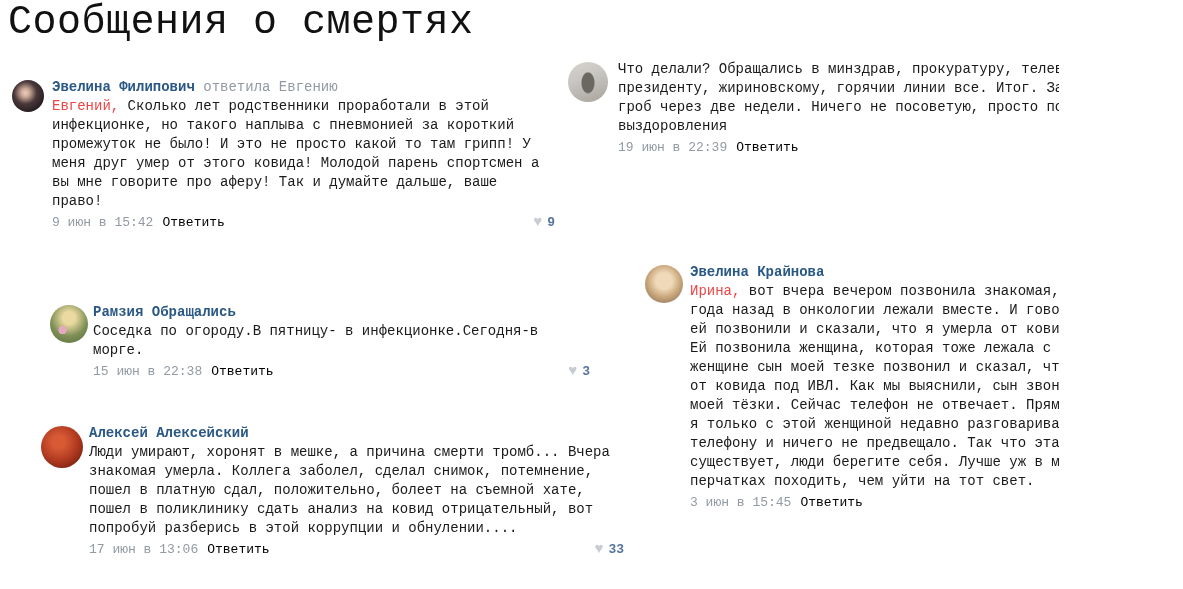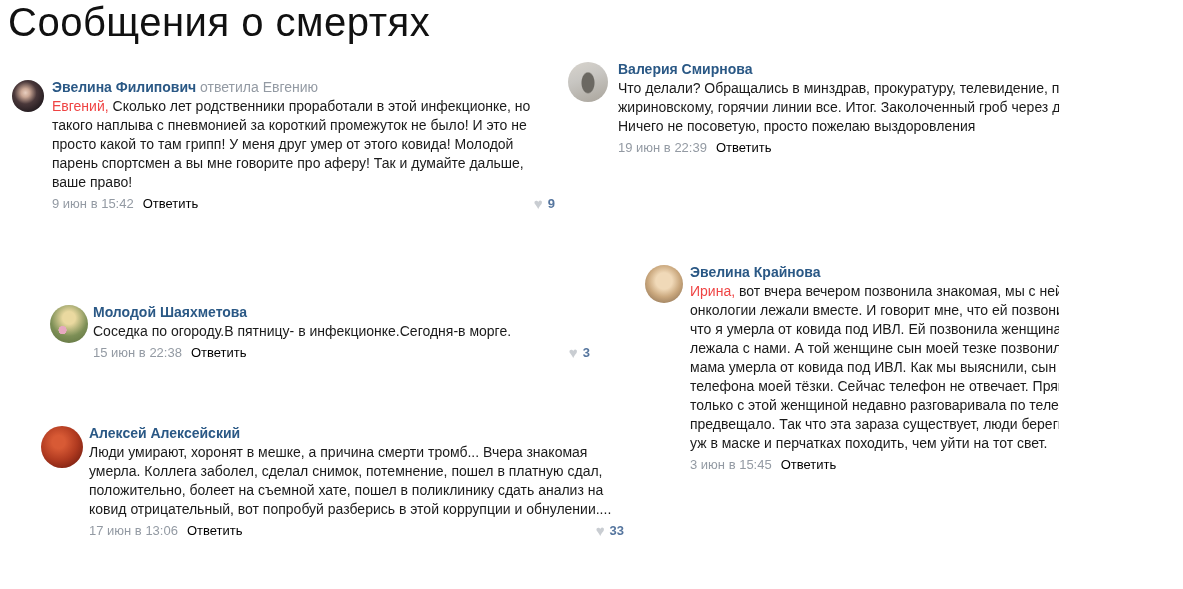--- a/index.html
+++ b/index.html
@@ -1,18 +1,18 @@
 <!DOCTYPE html>
 <html><head>
 <meta charset="utf-8">
 <style>
   html,body{margin:0;padding:0;background:#fff;}
   .page{
     position:relative;width:1059px;height:589px;background:#fff;overflow:hidden;
-    font-family:Liberation Sans, sans-serif;
+    font-family:Liberation Mono, monospace;
   }
   .page-title{
     position:absolute;left:8px;top:0px;font-size:40px;font-weight:400;color:#111;
     letter-spacing:0.5px;
   }
   .comment{position:absolute;}
   .avatar{
     position:absolute;left:0;top:2px;border-radius:50%;
   }
   .body{color:#1a1a1a;font-size:14px;line-height:19px;}
@@ -74,21 +74,21 @@
           <span class="count">9</span>
         </span>
       </div>
     </div>
   </div>
 
   <div class="comment c2">
     <div class="avatar av-2"></div>
     <div class="body">
       <div class="name-row">
-        <span class="author">Молодой Шаяхметова</span>
+        <span class="author">Рамзия Обращались</span>
       </div>
       <div class="text"><span>Соседка по огороду.В пятницу- в инфекционке.Сегодня-в морге.</span></div>
       <div class="footer">
         <span class="date">15 июн в 22:38</span>
         <span class="reply">Ответить</span>
         <span class="like">
           <span class="heart">♥</span>
           <span class="count">3</span>
         </span>
       </div>
@@ -109,23 +109,20 @@
           <span class="heart">♥</span>
           <span class="count">33</span>
         </span>
       </div>
     </div>
   </div>
 
   <div class="comment c4">
     <div class="avatar av-4"></div>
     <div class="body">
-      <div class="name-row">
-        <span class="author">Валерия Смирнова</span>
-      </div>
       <div class="text"><span>Что делали? Обращались в минздрав, прокуратуру, телевидение, президенту, жириновскому, горячии линии все. Итог. Заколоченный гроб через две недели. Ничего не посоветую, просто пожелаю выздоровления</span></div>
       <div class="footer">
         <span class="date">19 июн в 22:39</span>
         <span class="reply">Ответить</span>
         <span class="like">
           <span class="heart">♥</span>
           <span class="count">1</span>
         </span>
       </div>
     </div>

